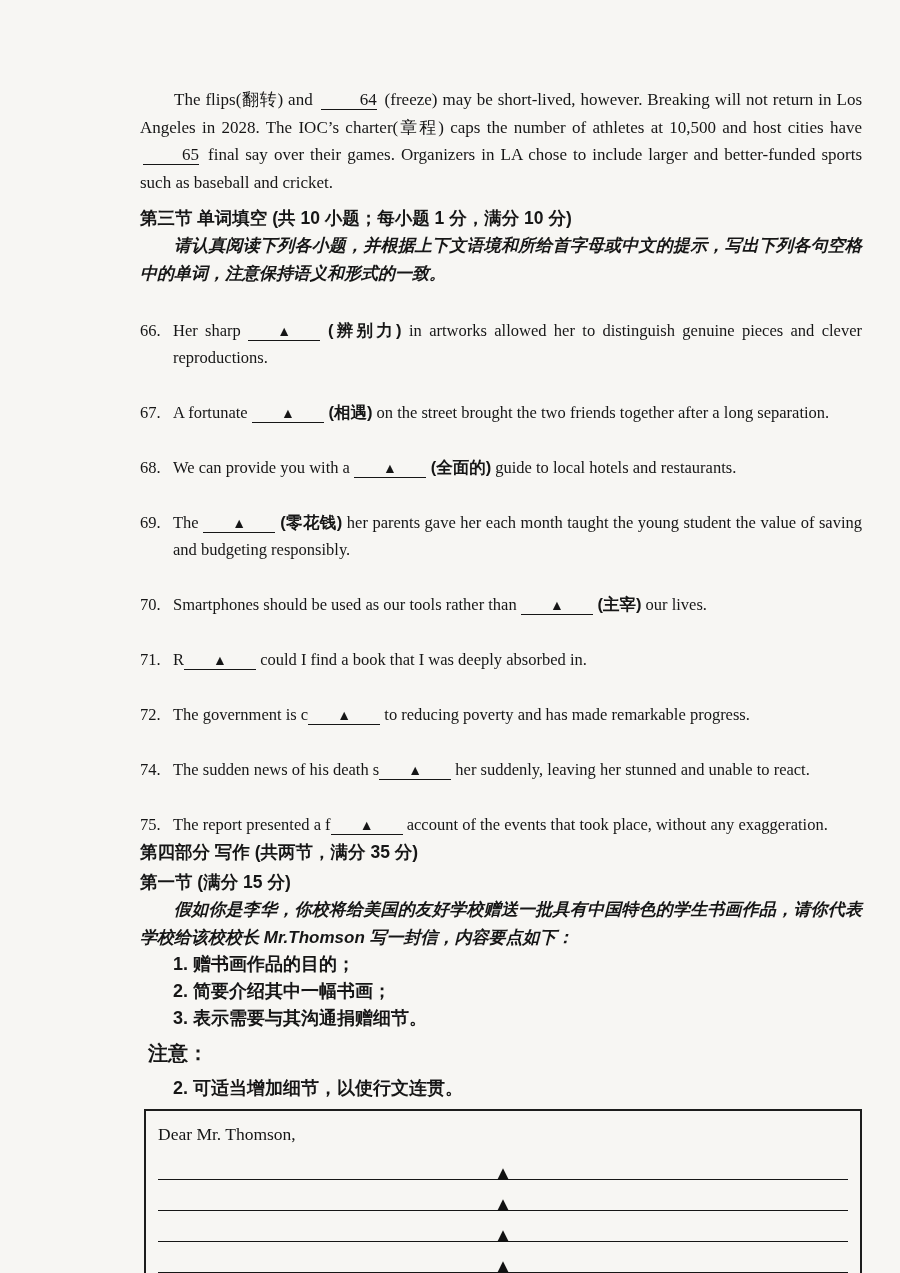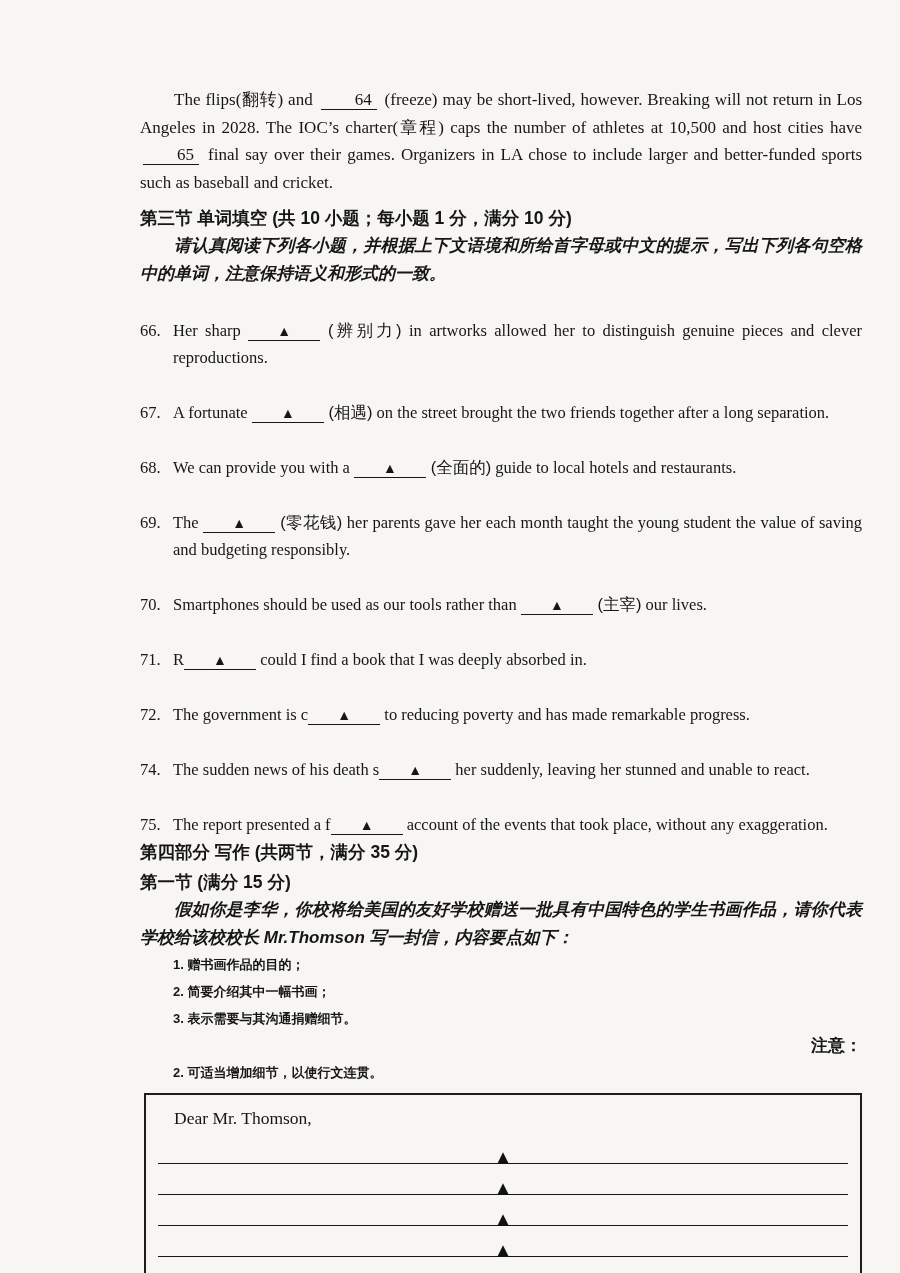--- a/index.html
+++ b/index.html
@@ -28,21 +28,21 @@
   .passage {
     margin: 0;
     font-size: 17px;
     line-height: 27.5px;
     text-align: justify;
     text-indent: 2em;
   }
   .num-blank {
     display: inline-block;
     width: 56px;
-    text-align: left;
+    text-align: right;
     border-bottom: 1.6px solid #161616;
     line-height: 19px;
     margin: 0 3px;
   }
   h2.sec-title {
     margin: 8px 0 0 0;
     font-size: 17.5px;
     line-height: 28px;
   }
   .instr {
@@ -67,38 +67,38 @@
     width: 72px;
     text-align: center;
     border-bottom: 1.6px solid #161616;
     line-height: 16px;
     font-size: 14px;
     vertical-align: baseline;
     text-indent: 0;
   }
   .hint {
     font-family: "Liberation Sans", "DejaVu Sans", sans-serif;
-    font-weight: 400;
+    font-weight: 700;
   }
   .pt-row {
-    font-size: 13px;
+    font-size: 18px;
     line-height: 27px;
     margin-left: 33px;
   }
-  .note-label { margin: 0; font-size: 17px; line-height: 27px; text-align: right; }
+  .note-label { margin: 8px; font-size: 20px; line-height: 27px; }
   .letter-box {
     margin-top: 7px;
     margin-left: 4px;
     width: 690px;
     border: 2px solid #1d1d1d;
     padding: 10px 12px 12px 12px;
     background: transparent;
   }
   .salutation {
-    margin: 0 0 2px 16px;
+    margin: 0 0 2px 0;
     font-size: 17.5px;
     line-height: 26px;
   }
   .ans-line {
     position: relative;
     height: 30px;
     border-bottom: 1.8px solid #161616;
     text-align: center;
   }
   .ans-line .tri {

